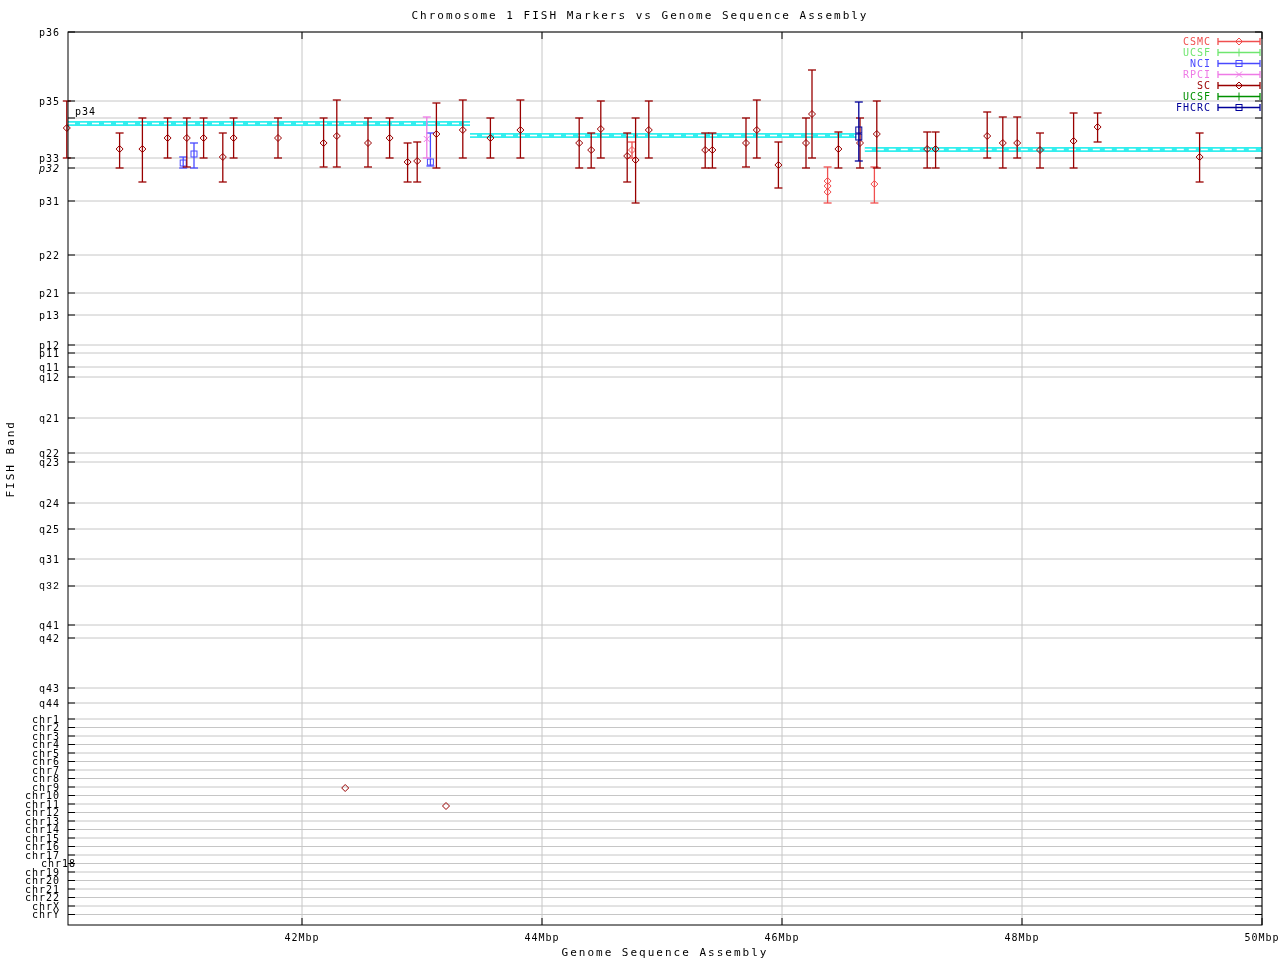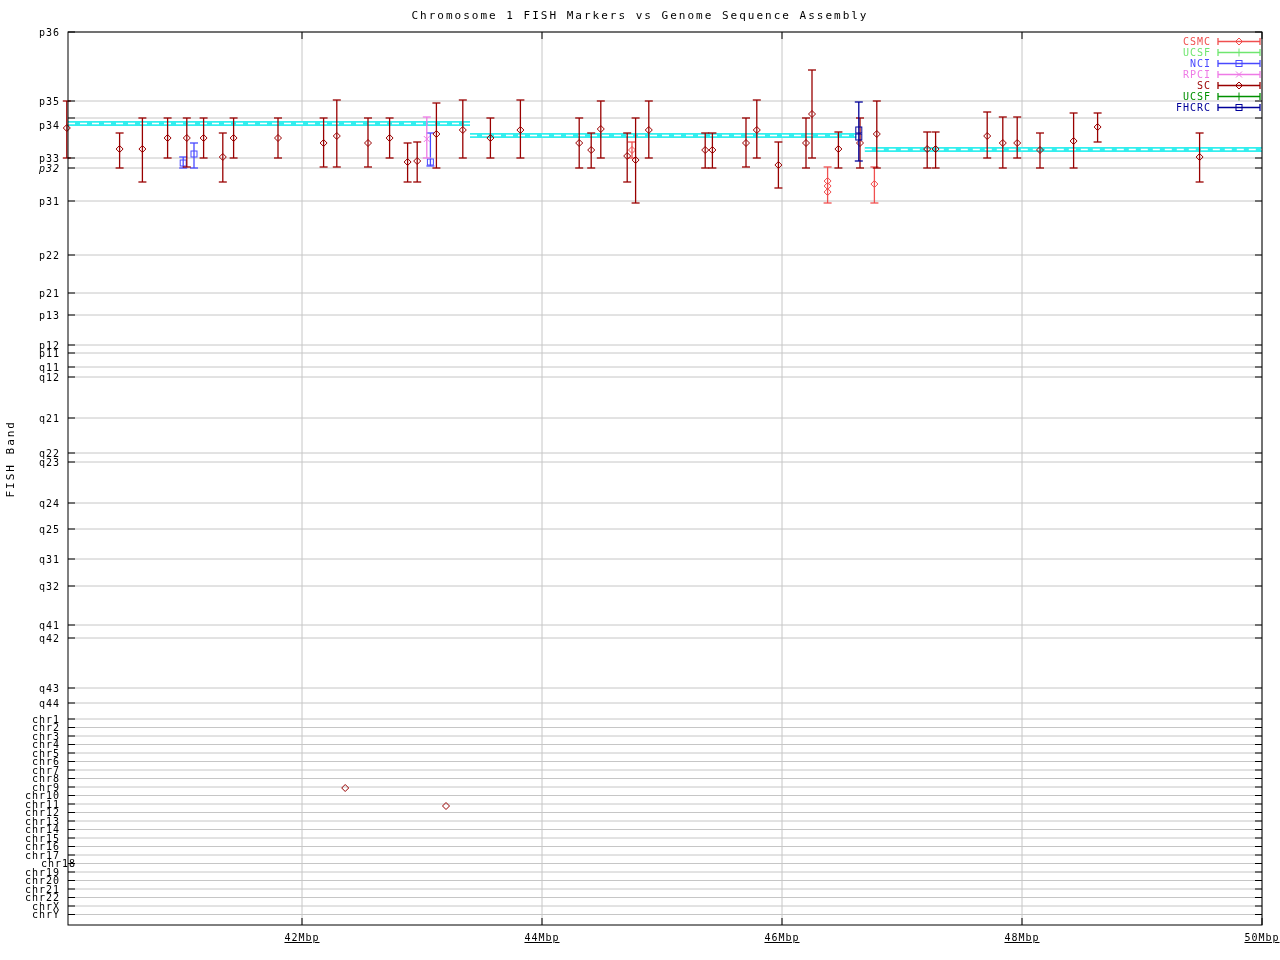--- a/index.html
+++ b/index.html
@@ -4,30 +4,31 @@
 <style>
   html,body{margin:0;padding:0;background:#fff;}
   #screen{position:relative;width:1280px;height:960px;background:#ffffff;overflow:hidden;
           font-family:"DejaVu Sans Mono","Liberation Mono",monospace;color:#000;}
   .title{position:absolute;top:9px;left:0;width:100%;text-align:center;font-size:11px;letter-spacing:2px;}
   .xlabel{position:absolute;top:946px;left:68px;width:1194px;text-align:center;font-size:11px;letter-spacing:2px;}
   .ylabel{position:absolute;left:4px;top:420px;font-size:11px;letter-spacing:2px;
           writing-mode:vertical-rl;transform:rotate(180deg);}
   svg{position:absolute;left:0;top:0;}
   .ytick{position:absolute;width:60px;text-align:right;font-size:10px;line-height:9px;letter-spacing:1px;white-space:nowrap;}
-  .xtick{position:absolute;width:90px;text-align:center;font-size:10px;letter-spacing:1px;text-decoration:underline;}
+  .xtick{position:absolute;width:90px;text-align:center;font-size:10px;letter-spacing:1px;}
   .legend{position:absolute;top:36px;right:18px;}
   .legend-row{display:flex;align-items:center;justify-content:flex-end;height:11px;font-size:10px;letter-spacing:1px;}
   .legend-row .lab{margin-right:5px;}
 </style>
 </head>
 <body>
 
 <div id="screen">
   <div class="title">Chromosome 1 FISH Markers vs Genome Sequence Assembly</div>
+  <div class="xlabel">Genome Sequence Assembly</div>
   <div class="ylabel">FISH Band</div>
   <svg id="plot" width="1280" height="960" viewBox="0 0 1280 960">
       <g>
         <line x1="68" x2="1262" y1="32" y2="32" stroke="#c6c6c6" stroke-width="1"></line>
         <line x1="68" x2="1262" y1="101" y2="101" stroke="#c6c6c6" stroke-width="1"></line>
         <line x1="68" x2="1262" y1="118" y2="118" stroke="#c6c6c6" stroke-width="1"></line>
         <line x1="68" x2="1262" y1="158" y2="158" stroke="#c6c6c6" stroke-width="1"></line>
         <line x1="68" x2="1262" y1="168" y2="168" stroke="#c6c6c6" stroke-width="1"></line>
         <line x1="68" x2="1262" y1="201" y2="201" stroke="#c6c6c6" stroke-width="1"></line>
         <line x1="68" x2="1262" y1="255" y2="255" stroke="#c6c6c6" stroke-width="1"></line>
@@ -418,38 +419,38 @@
         <line x1="782.0000000000002" x2="782.0000000000002" y1="32" y2="39" stroke="#000"></line>
         <line x1="1022" x2="1022" y1="918" y2="925" stroke="#000"></line>
         <line x1="1022" x2="1022" y1="32" y2="39" stroke="#000"></line>
         <line x1="1262" x2="1262" y1="918" y2="925" stroke="#000"></line>
         <line x1="1262" x2="1262" y1="32" y2="39" stroke="#000"></line>
       </g>
     </svg>
   <div id="yticks">
       <div class="ytick" style="left: 0px; top: 27.5px;">p36</div>
       <div class="ytick" style="left: 0px; top: 96.5px;">p35</div>
-      <div class="ytick" style="left: 0px; top: 121px;">p34</div>
+      <div class="ytick" style="left: 0px; top: 107px; padding-left: 36px;">p34</div>
       <div class="ytick" style="left: 0px; top: 153.5px;">p33</div>
       <div class="ytick" style="left: 0px; top: 163.5px; font-style: italic;">p32</div>
       <div class="ytick" style="left: 0px; top: 196.5px;">p31</div>
       <div class="ytick" style="left: 0px; top: 250.5px;">p22</div>
       <div class="ytick" style="left: 0px; top: 288.5px;">p21</div>
       <div class="ytick" style="left: 0px; top: 310.5px;">p13</div>
       <div class="ytick" style="left: 0px; top: 340.5px;">p12</div>
       <div class="ytick" style="left: 0px; top: 348.5px;">p11</div>
       <div class="ytick" style="left: 0px; top: 362.5px;">q11</div>
       <div class="ytick" style="left: 0px; top: 372.5px;">q12</div>
       <div class="ytick" style="left: 0px; top: 413.5px;">q21</div>
       <div class="ytick" style="left: 0px; top: 448.5px;">q22</div>
       <div class="ytick" style="left: 0px; top: 457.5px; text-align: right;">q23</div>
       <div class="ytick" style="left: 0px; top: 498.5px;">q24</div>
       <div class="ytick" style="left: 0px; top: 524.5px;">q25</div>
       <div class="ytick" style="left: 0px; top: 554.5px;">q31</div>
-      <div class="ytick" style="left: 0px; top: 581.5px;">q32</div>
+      <div class="ytick" style="left: 0px; top: 581.5px; font-family: Liberation Mono, monospace;">q32</div>
       <div class="ytick" style="left: 0px; top: 620.5px;">q41</div>
       <div class="ytick" style="left: 0px; top: 633.5px;">q42</div>
       <div class="ytick" style="left: 0px; top: 683.5px;">q43</div>
       <div class="ytick" style="left: 0px; top: 698.5px;">q44</div>
       <div class="ytick" style="left: 0px; top: 714.5px;">chr1</div>
       <div class="ytick" style="left: 0px; top: 723px;">chr2</div>
       <div class="ytick" style="left: 0px; top: 731.5px;">chr3</div>
       <div class="ytick" style="left: 0px; top: 740px;">chr4</div>
       <div class="ytick" style="left: 0px; top: 748.5px;">chr5</div>
       <div class="ytick" style="left: 0px; top: 757px;">chr6</div>

